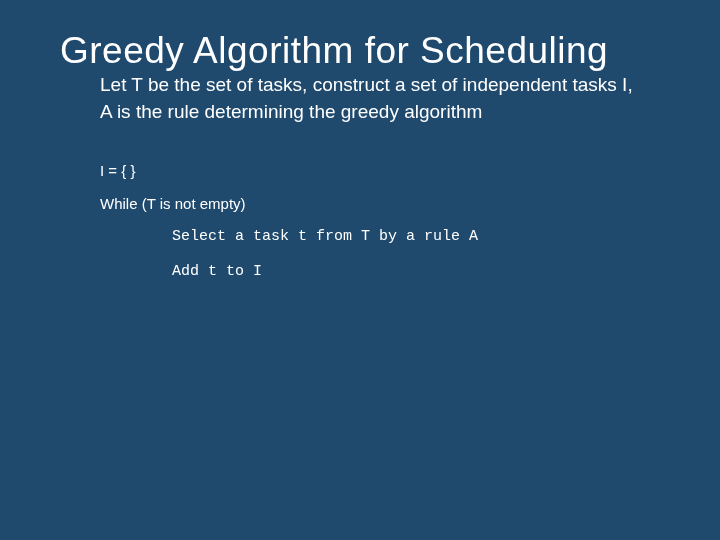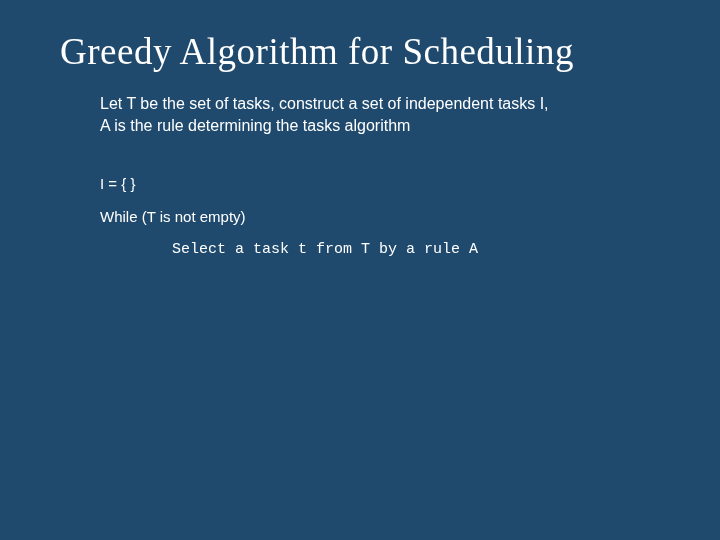--- a/index.html
+++ b/index.html
@@ -17,30 +17,28 @@
     }
     .slide {
       width: 100%;
       height: 100%;
       padding: 30px 60px 30px 60px;
     }
     .title {
       font-size: 37px;
       font-weight: normal;
       letter-spacing: 0.5px;
-      font-family: Liberation Serif, serif;
     }
     .content {
       padding-left: 40px;
     }
     .intro-block {
-      font-size: 16px;
+      font-size: 19px;
       line-height: 1.4;
       margin-bottom: 35px;
-      margin-top: 20px;
     }
     .intro-line {
       display: block;
     }
     .algo-line {
       font-size: 15px;
       line-height: 1.4;
       margin-bottom: 12px;
     }
     .algo-body {
@@ -56,23 +54,24 @@
   </style>
 </head>
 <body>
 
 <div class="slide">
   <h1 class="title">Greedy Algorithm for Scheduling</h1>
 
   <div class="content">
     <div class="intro-block">
       <span class="intro-line">Let T be the set of tasks, construct a set of independent tasks I,</span>
-      <span class="intro-line">A is the rule determining the tasks algorithm</span>
+      <span class="intro-line">A is the rule determining the greedy algorithm</span>
     </div>
 
     <div class="algo-line">I = { }</div>
     <div class="algo-line">While (T is not empty)</div>
 
     <div class="algo-body">
       <div class="algo-step">Select a task t from T by a rule A</div>
+      <div class="algo-step">Add t to I</div>
     </div>
   </div>
 </div>
 
 </body></html>

